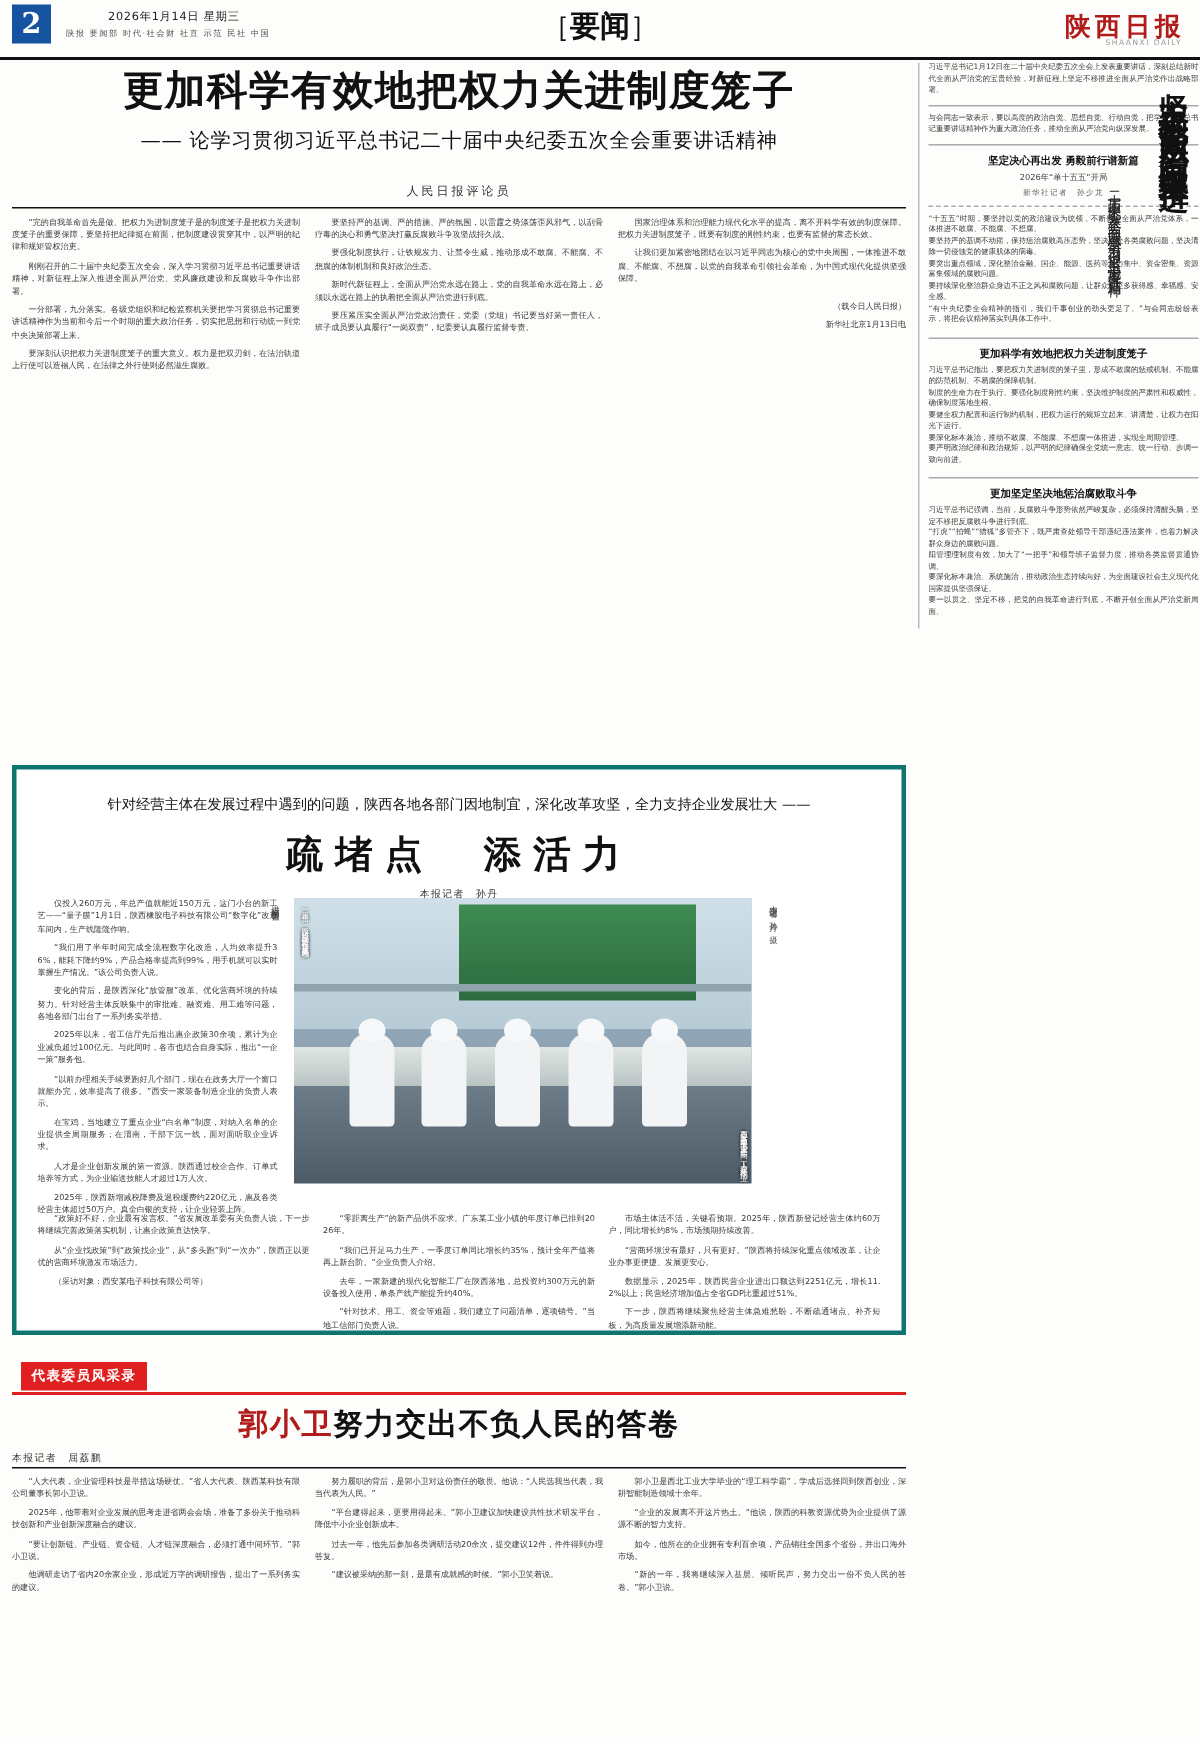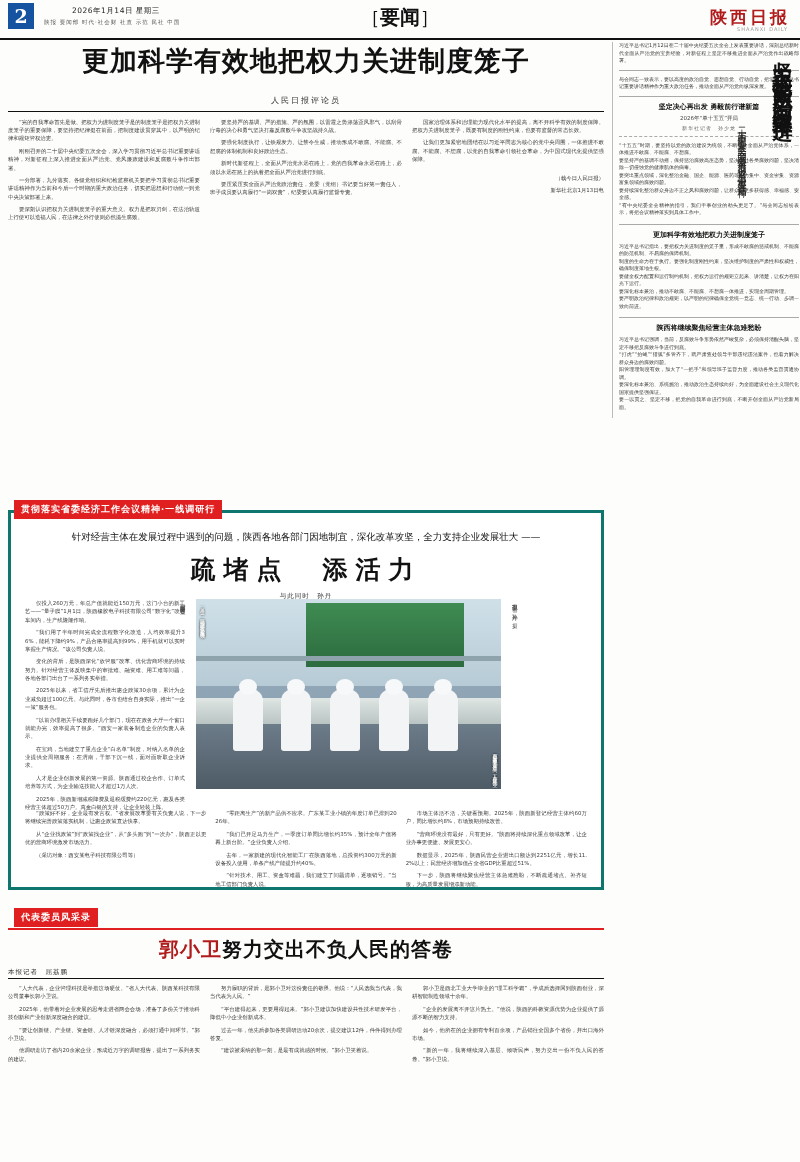--- a/index.html
+++ b/index.html
@@ -191,20 +191,21 @@
     <div class="mast-section">
       <span class="br">［</span><span>要闻</span><span class="br">］</span>
     </div>
     <div class="mast-logo">陕西日报</div>
     <div class="mast-logo-sub">SHAANXI DAILY</div>
   </div>
 
   <div class="col-left">
 
     <div class="headline">更加科学有效地把权力关进制度笼子</div>
+    <div class="subheadline">—— 论学习贯彻习近平总书记二十届中央纪委五次全会重要讲话精神</div>
     <div class="byline">人民日报评论员</div>
     <div class="rule"></div>
 
     <div class="tcols">
       <div class="tcol">
         <div class="para ind">“完的自我革命首先是做、把权力为进制度笼子是的制度笼子是把权力关进制度笼子的重要保障，要坚持把纪律挺在前面，把制度建设贯穿其中，以严明的纪律和规矩管权治吏。</div>
         <div class="para ind">刚刚召开的二十届中央纪委五次全会，深入学习贯彻习近平总书记重要讲话精神，对新征程上深入推进全面从严治党、党风廉政建设和反腐败斗争作出部署。</div>
         <div class="para ind">一分部署，九分落实。各级党组织和纪检监察机关要把学习贯彻总书记重要讲话精神作为当前和今后一个时期的重大政治任务，切实把思想和行动统一到党中央决策部署上来。</div>
         <div class="para ind">要深刻认识把权力关进制度笼子的重大意义。权力是把双刃剑，在法治轨道上行使可以造福人民，在法律之外行使则必然滋生腐败。</div>
       </div>
@@ -216,26 +217,25 @@
       </div>
       <div class="tcol">
         <div class="para ind">国家治理体系和治理能力现代化水平的提高，离不开科学有效的制度保障。把权力关进制度笼子，既要有制度的刚性约束，也要有监督的常态长效。</div>
         <div class="para ind">让我们更加紧密地团结在以习近平同志为核心的党中央周围，一体推进不敢腐、不能腐、不想腐，以党的自我革命引领社会革命，为中国式现代化提供坚强保障。</div>
         <div class="para" style="text-align:right;margin-top:10px;">（载今日人民日报）</div>
         <div class="para" style="text-align:right;">新华社北京1月13日电</div>
       </div>
     </div>
   </div>
 
-  <div class="feat-tag">贯彻落实省委经济工作会议精神·一线调研行</div>
   <div class="feature">
     <div class="feat-inner">
       <div class="feat-lead">针对经营主体在发展过程中遇到的问题，陕西各地各部门因地制宜，深化改革攻坚，全力支持企业发展壮大 ——</div>
       <div class="feat-title">疏堵点　添活力</div>
-      <div class="feat-byline">与此同时　孙丹</div>
+      <div class="feat-byline">本报记者　孙丹</div>
     </div>
 
     <div class="photo-wrap">
       <div class="photo">
         <div class="ph-wall"></div>
         <div class="ph-green"></div>
         <div class="ph-shelf"></div>
         <div class="ph-bench"></div>
         <div class="ph-floor"></div>
         <div class="worker w1"></div>
@@ -339,21 +339,21 @@
     <div class="rail-title">更加科学有效地把权力关进制度笼子</div>
     <div class="rail-block">
       <div class="rail-para">习近平总书记指出，要把权力关进制度的笼子里，形成不敢腐的惩戒机制、不能腐的防范机制、不易腐的保障机制。</div>
       <div class="rail-para">制度的生命力在于执行。要强化制度刚性约束，坚决维护制度的严肃性和权威性，确保制度落地生根。</div>
       <div class="rail-para">要健全权力配置和运行制约机制，把权力运行的规矩立起来、讲清楚，让权力在阳光下运行。</div>
       <div class="rail-para">要深化标本兼治，推动不敢腐、不能腐、不想腐一体推进，实现全周期管理。</div>
       <div class="rail-para">要严明政治纪律和政治规矩，以严明的纪律确保全党统一意志、统一行动、步调一致向前进。</div>
     </div>
 
     <div class="rail-hr"></div>
-    <div class="rail-title">陕西将继续聚焦经营主体急难愁盼</div>
+    <div class="rail-title">更加坚定坚决地惩治腐败取斗争</div>
     <div class="rail-block">
       <div class="rail-para">习近平总书记强调，当前，反腐败斗争形势依然严峻复杂，必须保持清醒头脑，坚定不移把反腐败斗争进行到底。</div>
       <div class="rail-para">“打虎”“拍蝇”“猎狐”多管齐下，既严肃查处领导干部违纪违法案件，也着力解决群众身边的腐败问题。</div>
       <div class="rail-para">阳管理理制度有效，加大了“一把手”和领导班子监督力度，推动各类监督贯通协调。</div>
       <div class="rail-para">要深化标本兼治、系统施治，推动政治生态持续向好，为全面建设社会主义现代化国家提供坚强保证。</div>
       <div class="rail-para">要一以贯之、坚定不移，把党的自我革命进行到底，不断开创全面从严治党新局面。</div>
     </div>
   </div>
 
   <div class="vertical-headline">坚定不移把全面从严治党向纵深推进</div>

